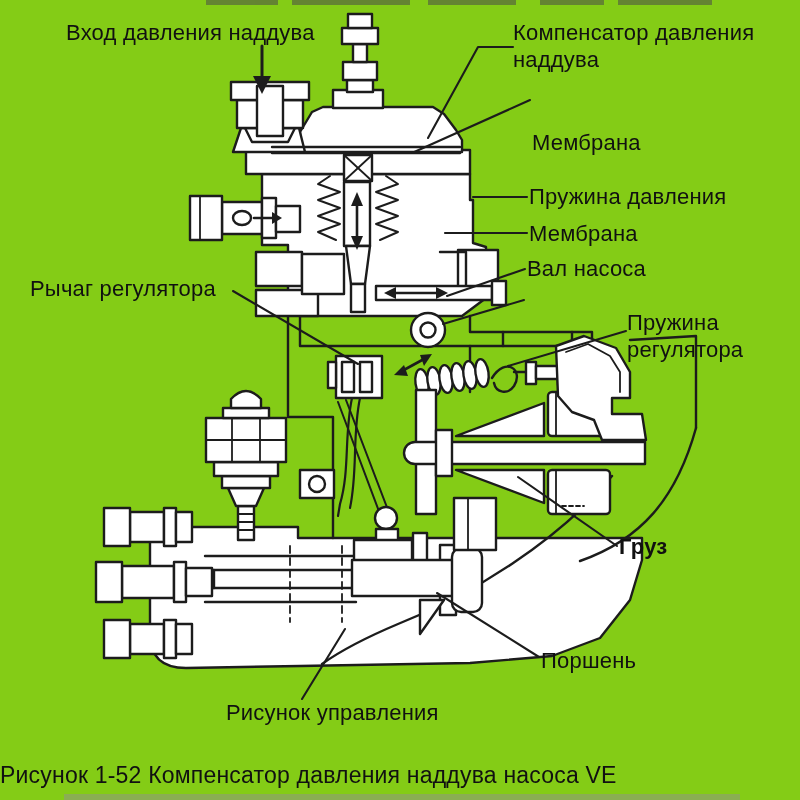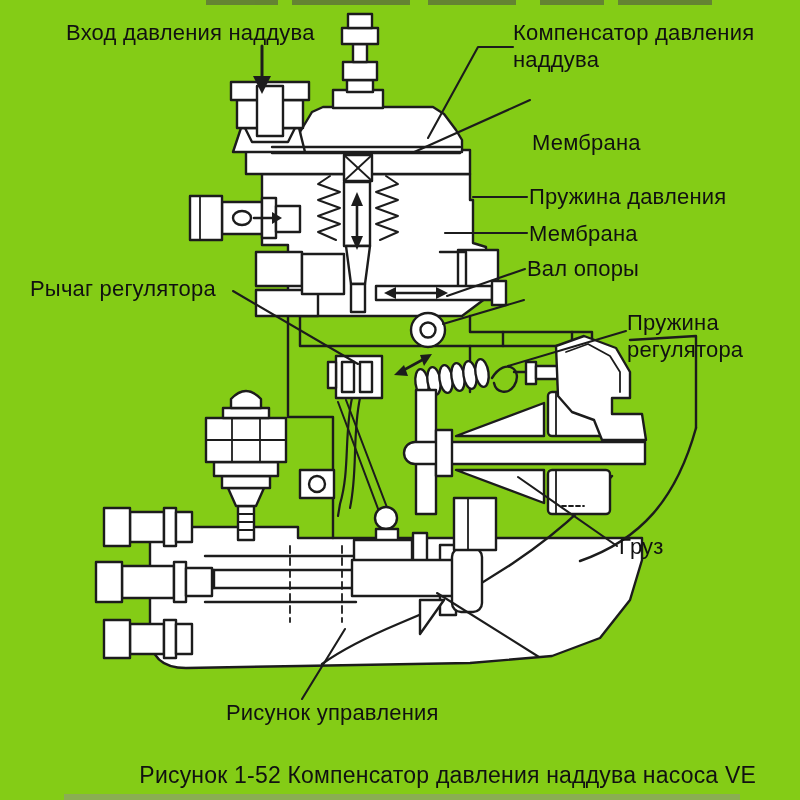--- a/index.html
+++ b/index.html
@@ -6,21 +6,21 @@
   #stage{
     position:relative;width:800px;height:800px;background:#84cc16;
     font-family:"Liberation Sans", sans-serif;overflow:hidden;margin:0 auto;
   }
   #drawing{position:absolute;left:0;top:0;width:800px;height:800px;}
   .lbl{
     position:absolute;color:#111111;font-size:22px;line-height:27px;
     white-space:pre-line;letter-spacing:0.2px;
   }
   .caption{
-    position:absolute;left:0;top:762px;width:756px;text-align:right;
+    position:absolute;left:0;top:762px;width:756px;text-align:left;
     color:#111111;font-size:23px;letter-spacing:0.2px;
   }
 </style>
 </head>
 <body>
 
 <div id="stage">
 
   <svg id="drawing" viewBox="0 0 800 800" xmlns="http://www.w3.org/2000/svg" fill="none" stroke="#1c1c1c" stroke-width="2.4" stroke-linejoin="round" stroke-linecap="round">
 
@@ -253,21 +253,22 @@
     </g>
     <rect x="64" y="794" width="676" height="6" fill="#8f8f8f" opacity="0.5" stroke="none"></rect>
   </svg>
 
   <div class="lbl" style="left:66px;top:19px;">Вход давления наддува</div>
   <div class="lbl" style="left:513px;top:19px;">Компенсатор давления
 наддува</div>
   <div class="lbl" style="left:532px;top:86px;margin-top:43px;">Мембрана</div>
   <div class="lbl" style="left:529px;top:183px;">Пружина давления</div>
   <div class="lbl" style="left:529px;top:220px;">Мембрана</div>
-  <div class="lbl" style="left:527px;top:255px;">Вал опоры</div>
+  <div class="lbl" style="left:527px;top:255px;">Вал насоса</div>
   <div class="lbl" style="left:30px;top:275px;">Рычаг регулятора</div>
   <div class="lbl" style="left:627px;top:309px;">Пружина
 регулятора</div>
-  <div class="lbl" style="left:619px;top:533px;">Груз</div>
+  <div class="lbl" style="left:619px;top:533px;font-weight:bold;">Груз</div>
+  <div class="lbl" style="left:541px;top:647px;">Поршень</div>
   <div class="lbl" style="left:226px;top:699px;">Рисунок управления</div>
 
   <div class="caption">Рисунок 1-52 Компенсатор давления наддува насоса VE</div>
 </div>
 
 </body></html>

